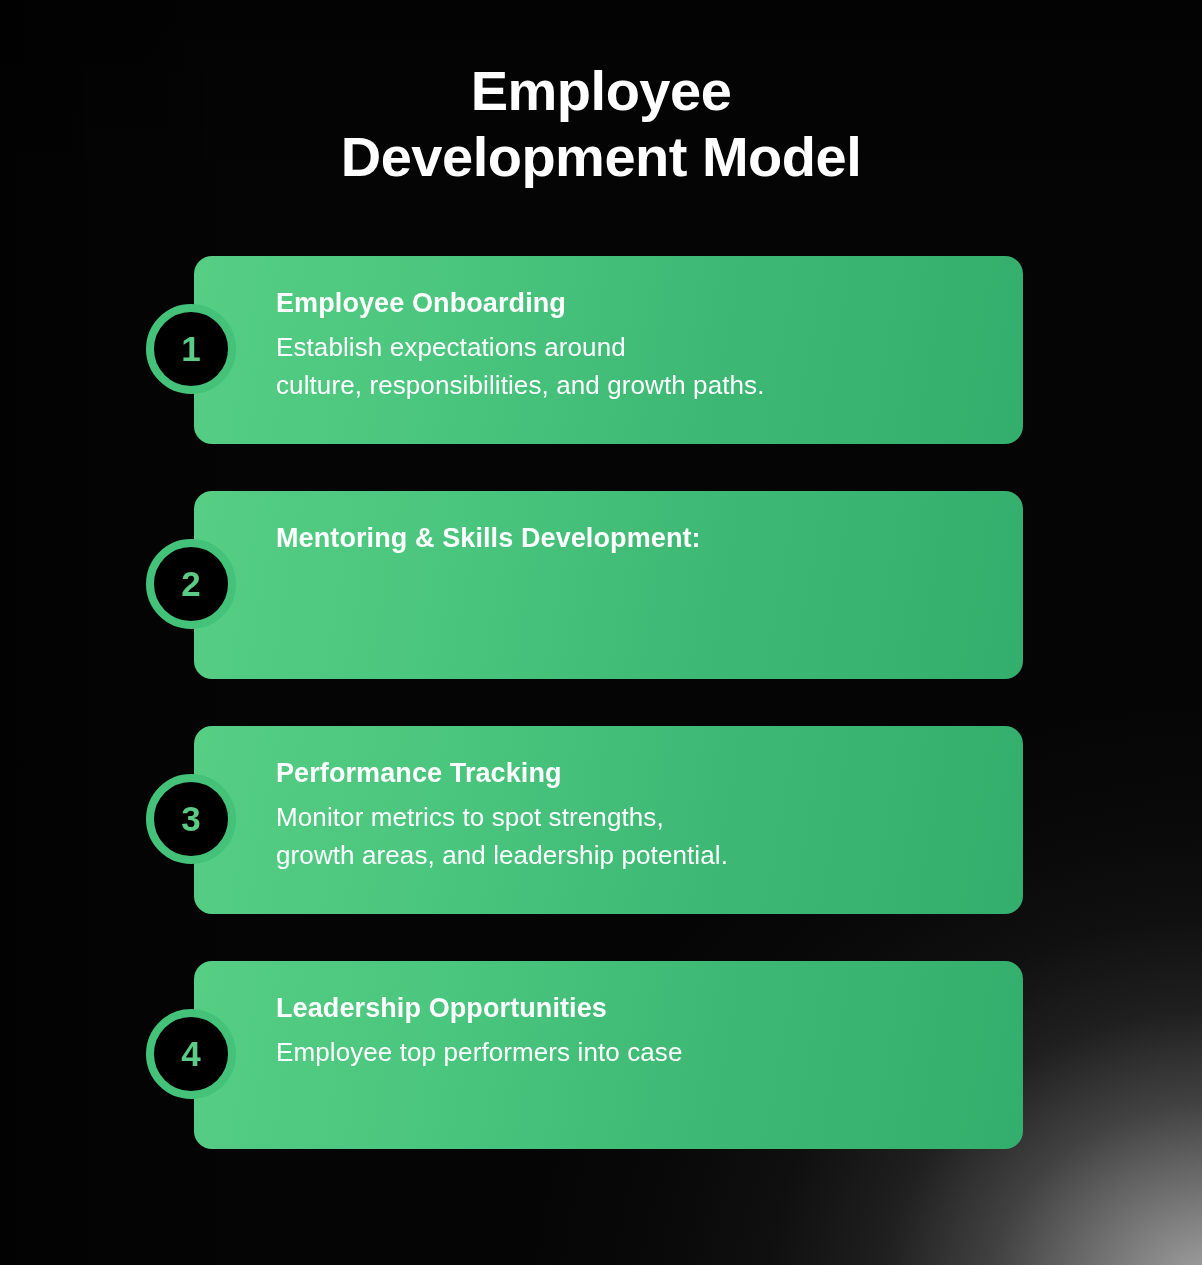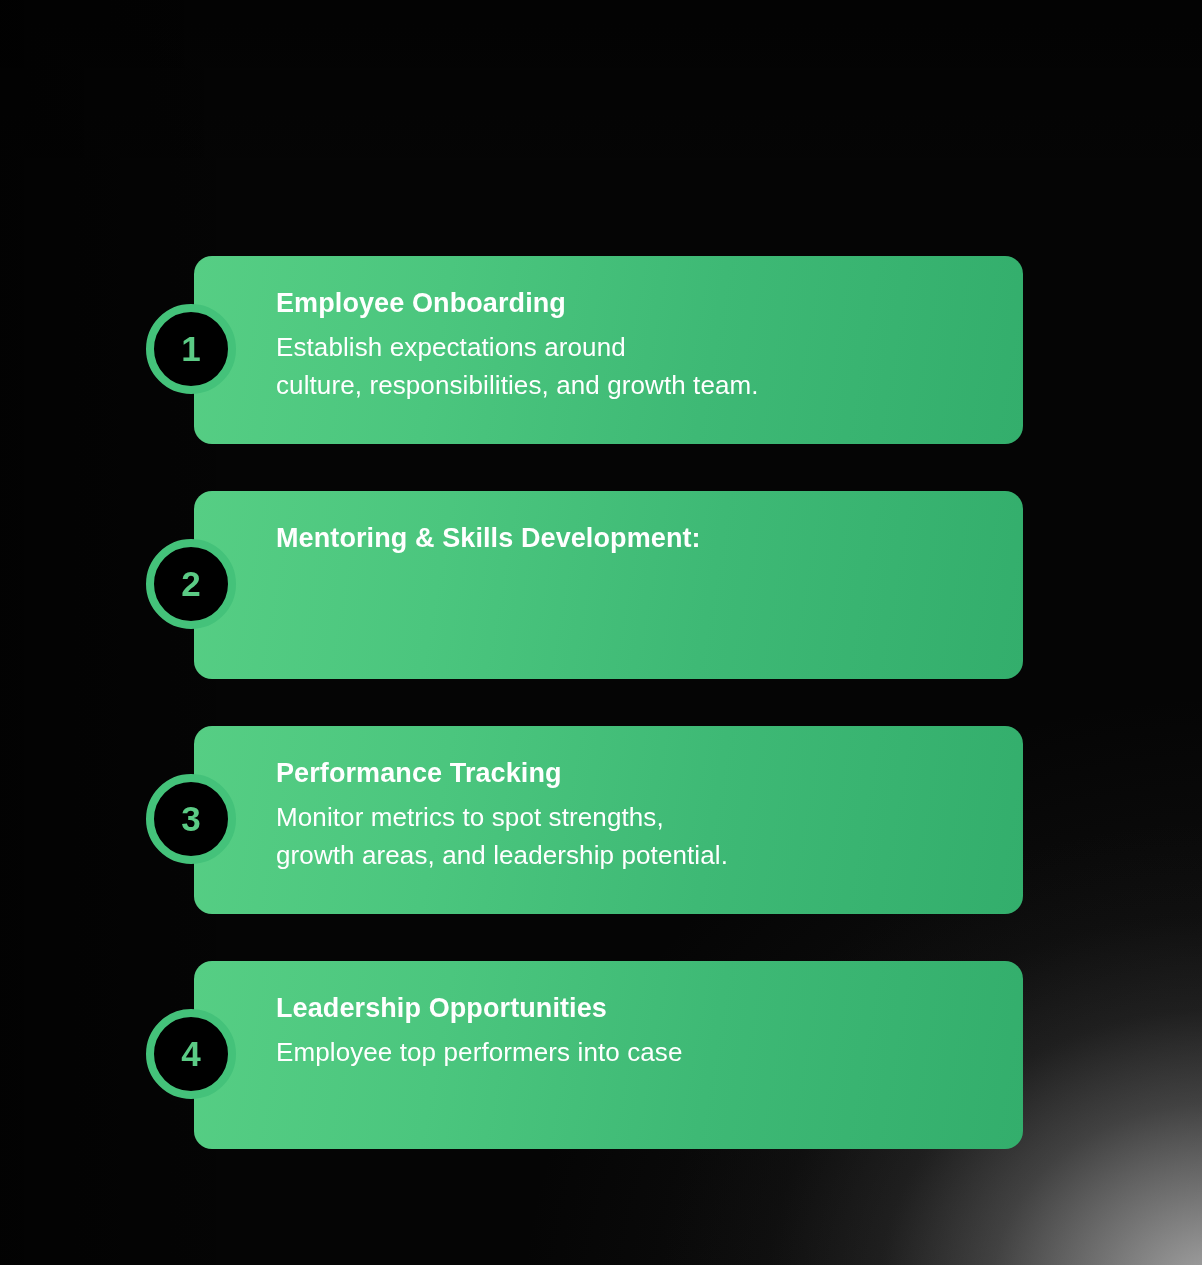--- a/index.html
+++ b/index.html
@@ -142,29 +142,33 @@
 </style>
 </head>
 <body>
 
 <div id="bg-base"></div>
 <div id="bg-glow"></div>
 <div id="bg-edge"></div>
 
 <div id="page">
 
+  <h1 id="title">
+    <span class="title-line">Employee</span>
+    <span class="title-line">Development Model</span>
+  </h1>
 
   <div id="steps">
 
     <div class="step">
       <div class="step-card">
         <div class="step-heading">Employee Onboarding</div>
         <div class="step-body">
           <span class="body-line">Establish expectations around</span>
-          <span class="body-line">culture, responsibilities, and growth team.</span>
+          <span class="body-line">culture, responsibilities, and growth paths.</span>
         </div>
       </div>
       <div class="step-badge">
         <span class="step-badge-number">1</span>
       </div>
     </div>
 
     <div class="step">
       <div class="step-card">
         <div class="step-heading">Mentoring &amp; Skills Development:</div>

